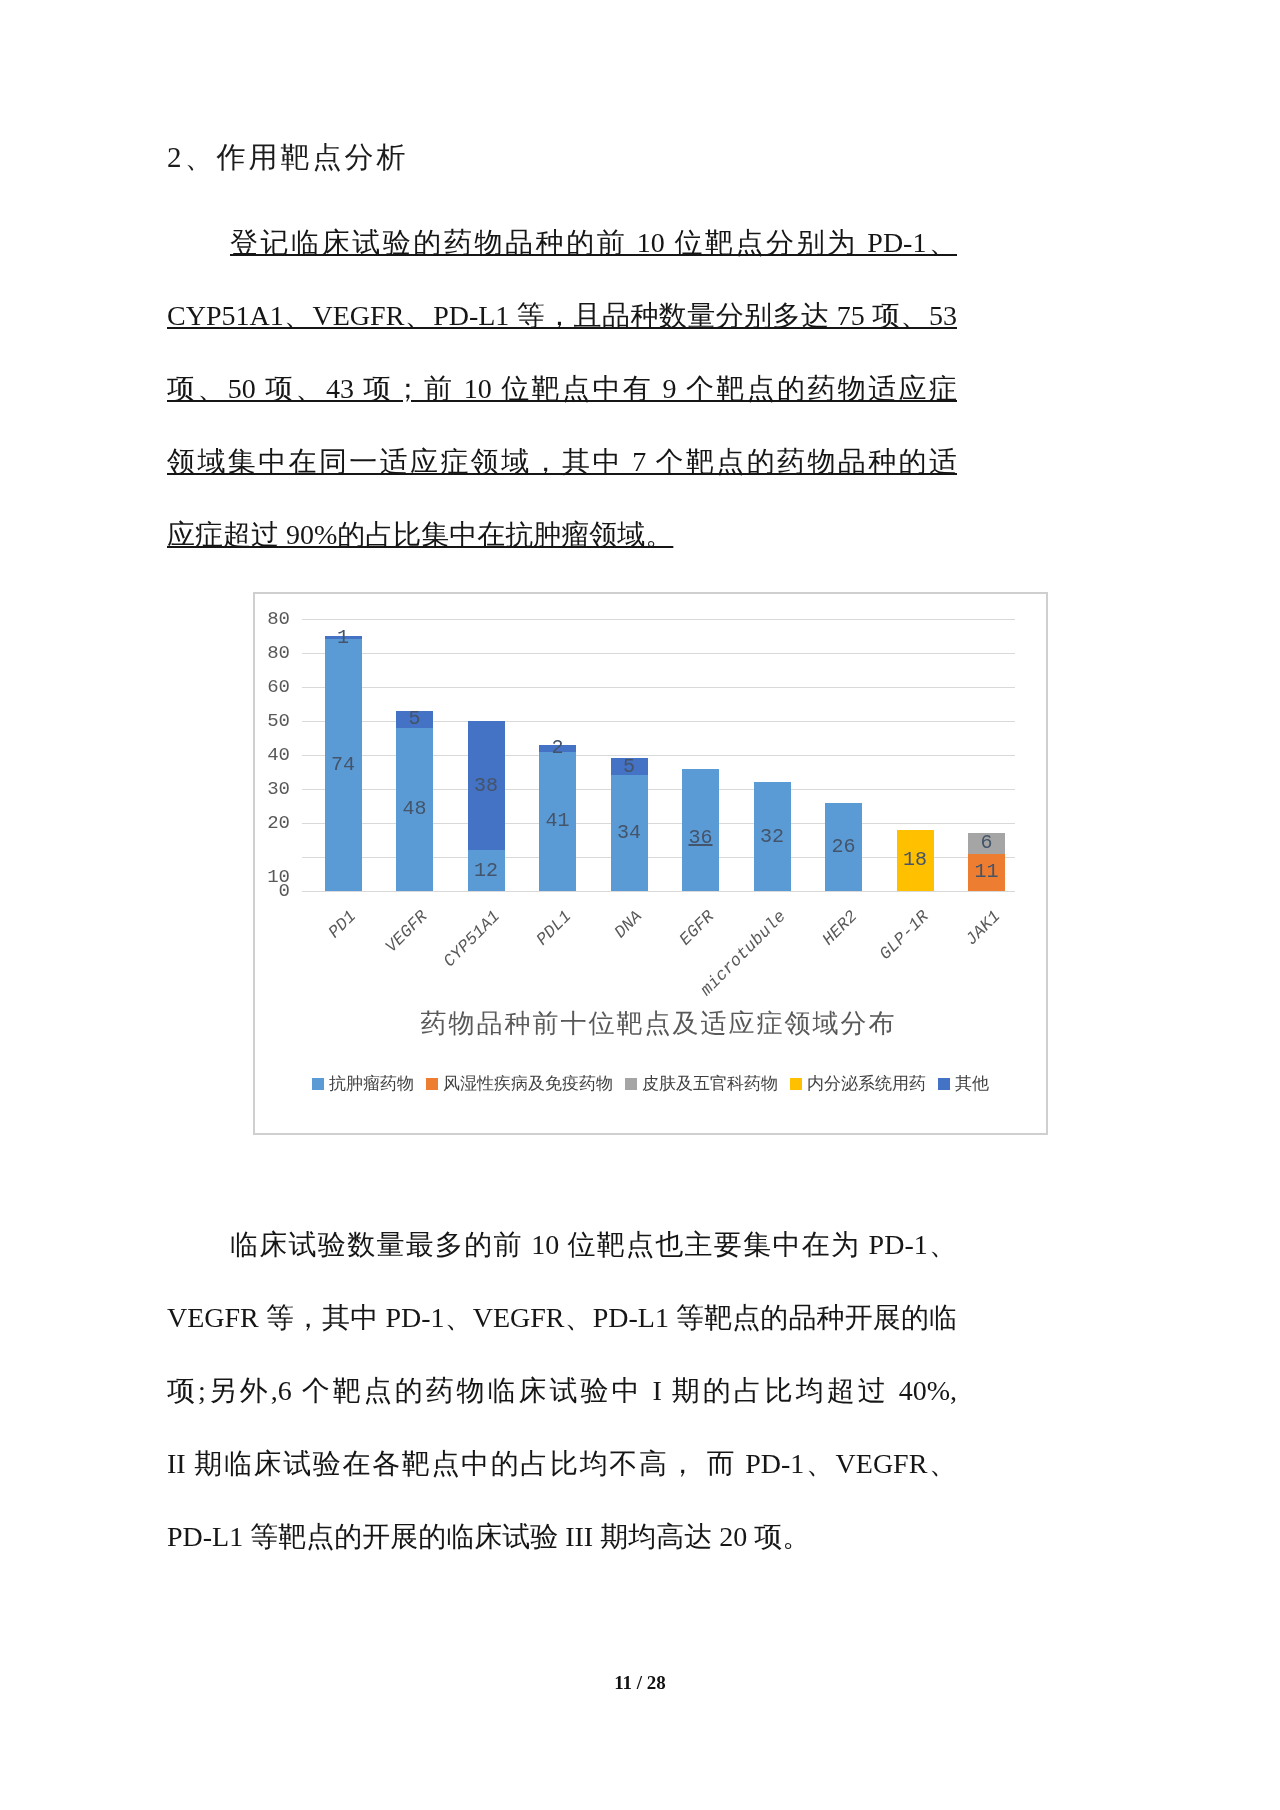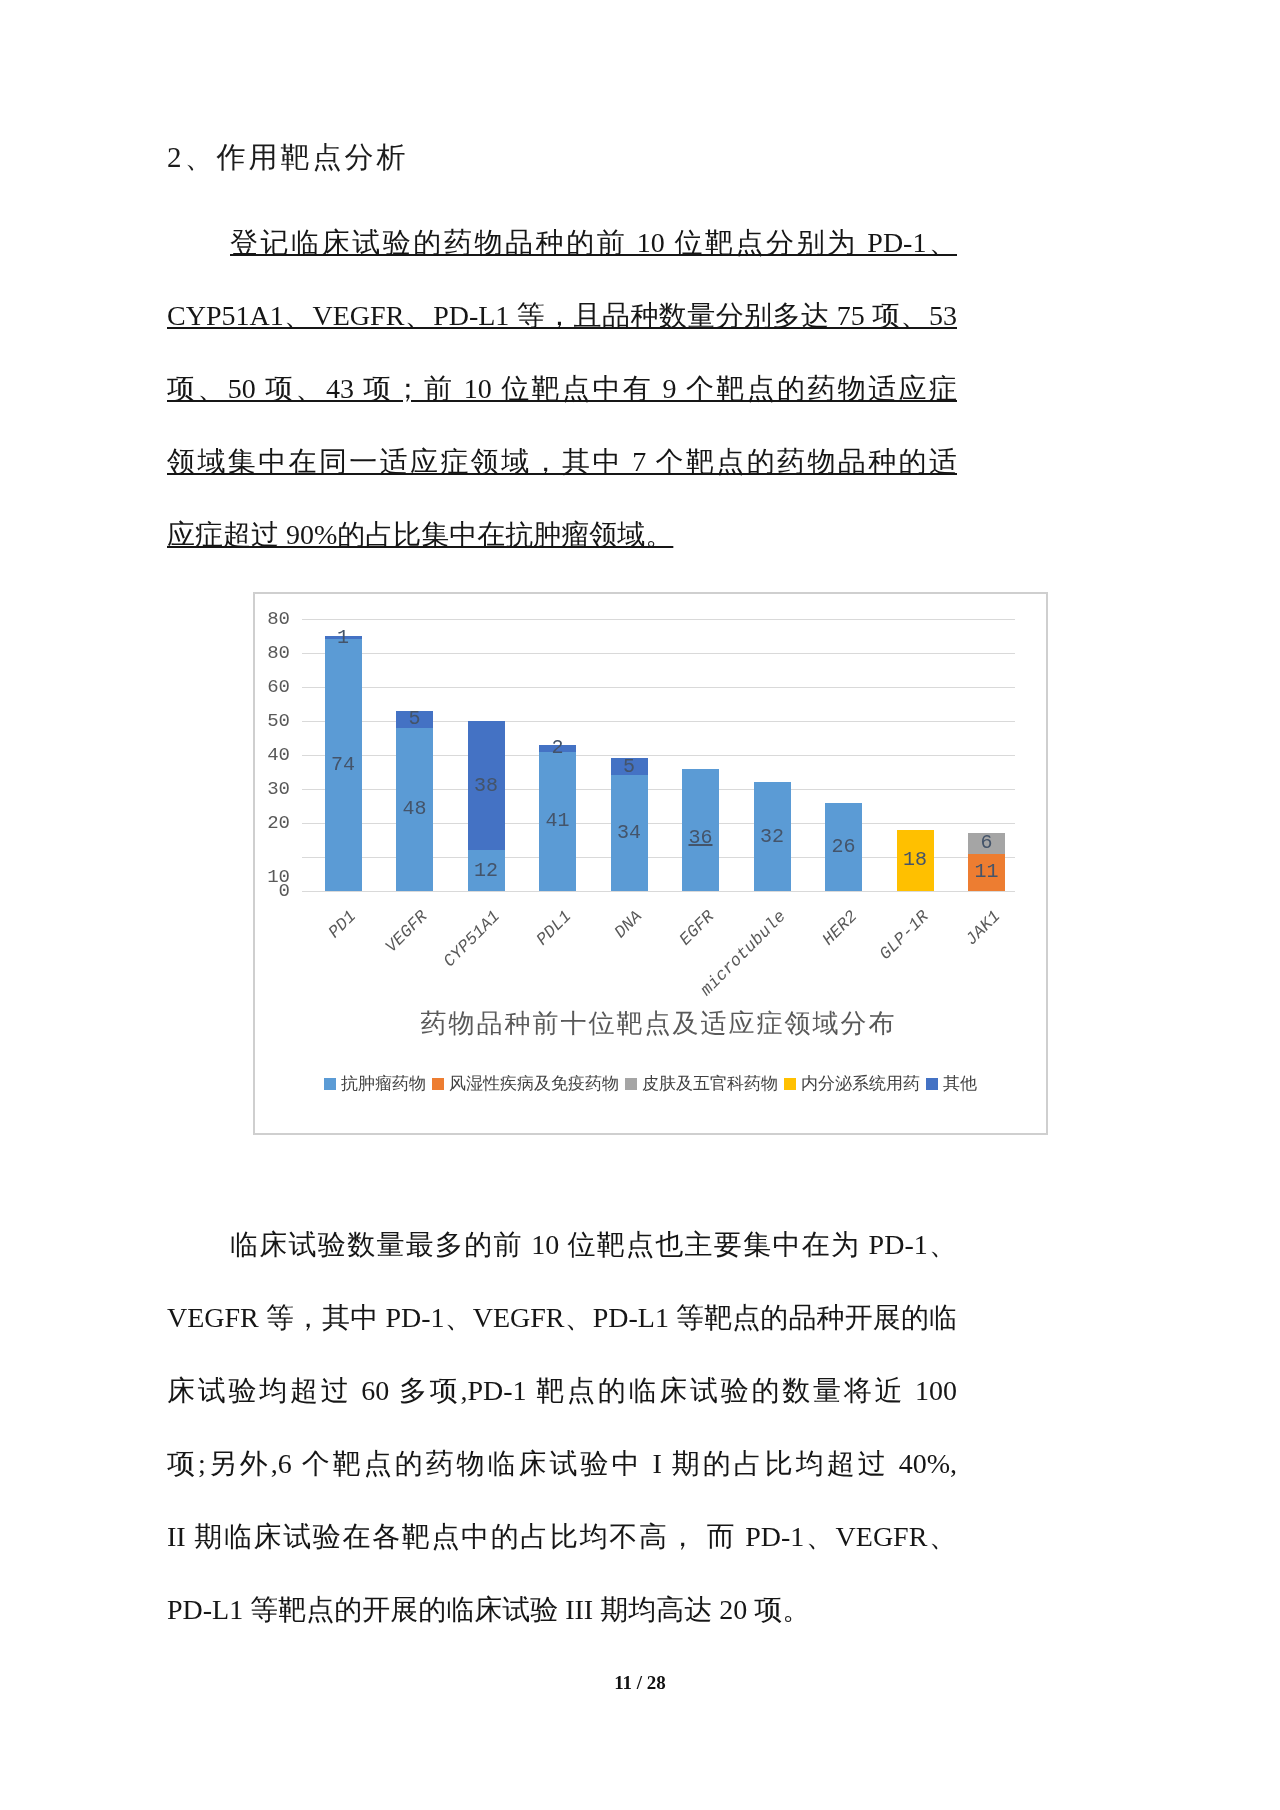--- a/index.html
+++ b/index.html
@@ -48,21 +48,21 @@
     transform:rotate(-45deg); transform-origin:100% 0;
     font-family:"Liberation Mono","DejaVu Sans Mono",monospace;
     font-style:italic; font-size:17px; color:#595959;
   }
   .chart-title {
     position:absolute; left:47px; width:713px; top:412px; text-align:center;
     font-size:26px; color:#595959; letter-spacing:2px; white-space:nowrap;
   }
   .legend {
     position:absolute; left:0; right:0; top:478px;
-    display:flex; justify-content:center; align-items:center; gap:6px;
+    display:flex; justify-content:center; align-items:center; gap:12px;
   }
   .legend-item { display:flex; align-items:center; gap:5px; white-space:nowrap; }
   .legend-swatch { width:12px; height:12px; display:inline-block; }
   .legend-label { font-size:17px; color:#404040; }
 
   .footer {
     position:absolute; left:0; right:0; top:1672px; text-align:center;
     font-size:19px; font-weight:bold; color:#111;
   }
 </style>
@@ -165,21 +165,20 @@
         <div class="legend-item">
           <span class="legend-swatch" style="background: rgb(68, 114, 196);"></span>
           <span class="legend-label">其他</span>
         </div>
       </div>
   </div>
 
   <div class="para p2">
     <div class="line indent">临床试验数量最多的前 10 位靶点也主要集中在为 PD-1、</div>
     <div class="line">VEGFR 等，其中 PD-1、VEGFR、PD-L1 等靶点的品种开展的临</div>
-    <div class="line">床试验均超过 60 多项,PD-1 靶点的临床试验的数量将近 100</div>
     <div class="line">项;另外,6 个靶点的药物临床试验中 I 期的占比均超过 40%,</div>
     <div class="line">II 期临床试验在各靶点中的占比均不高， 而 PD-1、VEGFR、</div>
     <div class="line last">PD-L1 等靶点的开展的临床试验 III 期均高达 20 项。</div>
   </div>
 
   <div class="footer">11 / 28</div>
 
 </div>
 
 </body></html>

